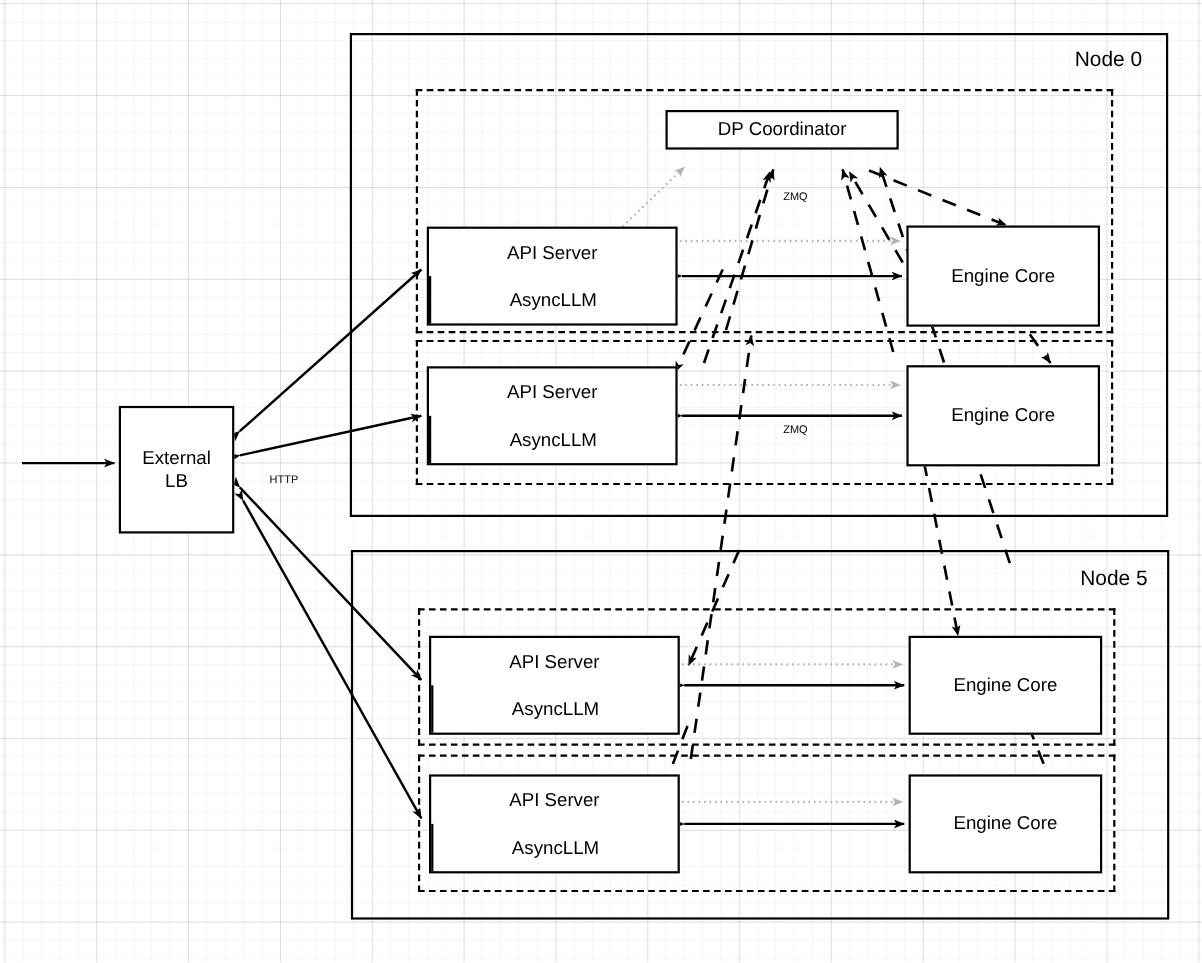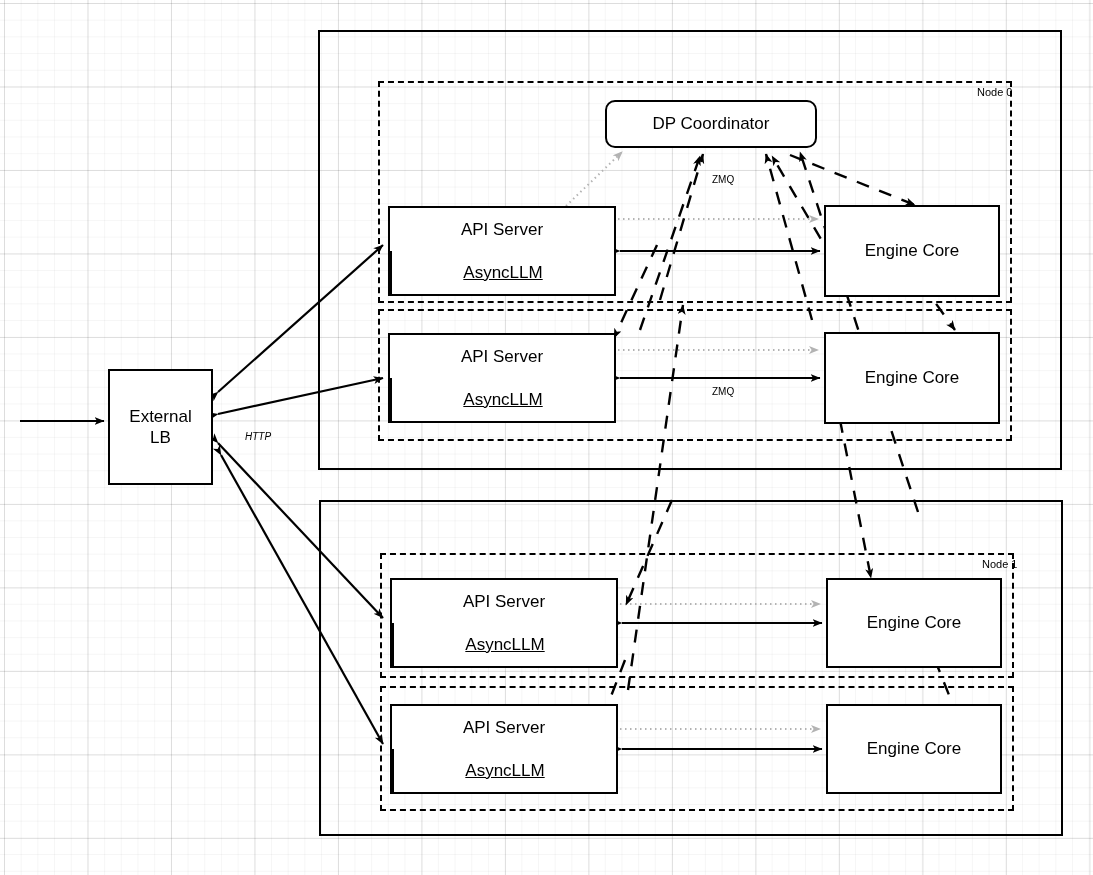--- a/index.html
+++ b/index.html
@@ -48,24 +48,23 @@
     line-height: 1.25;
   }
   .node-container {
     position: absolute;
     box-sizing: border-box;
     border: 2px solid #000000;
     background: transparent;
   }
   .node-label {
     position: absolute;
-    font-size: 11px;
+    font-size: 19px;
     color: #000000;
     white-space: nowrap;
-    margin-top: 42px;
   }
   .dp-group {
     position: absolute;
     box-sizing: border-box;
     border: 2px dashed #000000;
     background: transparent;
   }
   .split-box {
     position: absolute;
     box-sizing: border-box;
@@ -79,21 +78,20 @@
     display: flex;
     align-items: center;
     justify-content: center;
     font-size: 17px;
     color: #000000;
     box-sizing: border-box;
     white-space: nowrap;
   }
   .split-cell.right {
     border-left: 2px solid #000000;
-    text-decoration: underline;
   }
   .edge-label {
     position: absolute;
     font-size: 10px;
     color: #000000;
     background: transparent;
     white-space: nowrap;
   }
 </style>
 </head>
@@ -200,26 +198,26 @@
     </g>
     <g>
       <line x1="935" y1="660" x2="957" y2="715" stroke="#000" stroke-width="2.4" stroke-dasharray="13 11" marker-end="url(#ah)"></line>
     </g>
   </svg>
 
   <div class="box" style="left:108px; top:369px; width:105px; height:116px; flex-direction:column;">
     <span>External</span>
     <span>LB</span>
   </div>
-  <div class="edge-label" style="left:245px; top:431px;font-style:italic;">HTTP</div>
+  <div class="edge-label" style="left:245px; top:431px;">HTTP</div>
 
   <div class="node-container" style="left:318px; top:30px; width:744px; height:440px;"></div>
   <div class="node-label" style="left:977px; top:44px;">Node 0</div>
 
-  <div class="box" style="left:605px; top:100px; width:212px; height:48px;border-radius:10px;">
+  <div class="box" style="left:605px; top:100px; width:212px; height:36px;">
     <span>DP Coordinator</span>
   </div>
 
   <div class="dp-group" style="left:378px; top:81px; width:634px; height:222px;"></div>
   <div class="split-box" style="left:388px; top:206px; width:228px; height:90px;">
     <div class="split-cell">
       <span>API Server</span>
     </div>
     <div class="split-cell right">
       <span>AsyncLLM</span>
@@ -238,21 +236,21 @@
     <div class="split-cell right">
       <span>AsyncLLM</span>
     </div>
   </div>
   <div class="box" style="left:824px; top:332px; width:176px; height:92px;">
     <span>Engine Core</span>
   </div>
   <div class="edge-label" style="left:712px; top:386px;">ZMQ</div>
 
   <div class="node-container" style="left:319px; top:500px; width:744px; height:336px;"></div>
-  <div class="node-label" style="left:982px; top:516px;">Node 1</div>
+  <div class="node-label" style="left:982px; top:516px;">Node 5</div>
 
   <div class="dp-group" style="left:380px; top:553px; width:634px; height:125px;"></div>
   <div class="split-box" style="left:390px; top:578px; width:228px; height:90px;">
     <div class="split-cell">
       <span>API Server</span>
     </div>
     <div class="split-cell right">
       <span>AsyncLLM</span>
     </div>
   </div>

